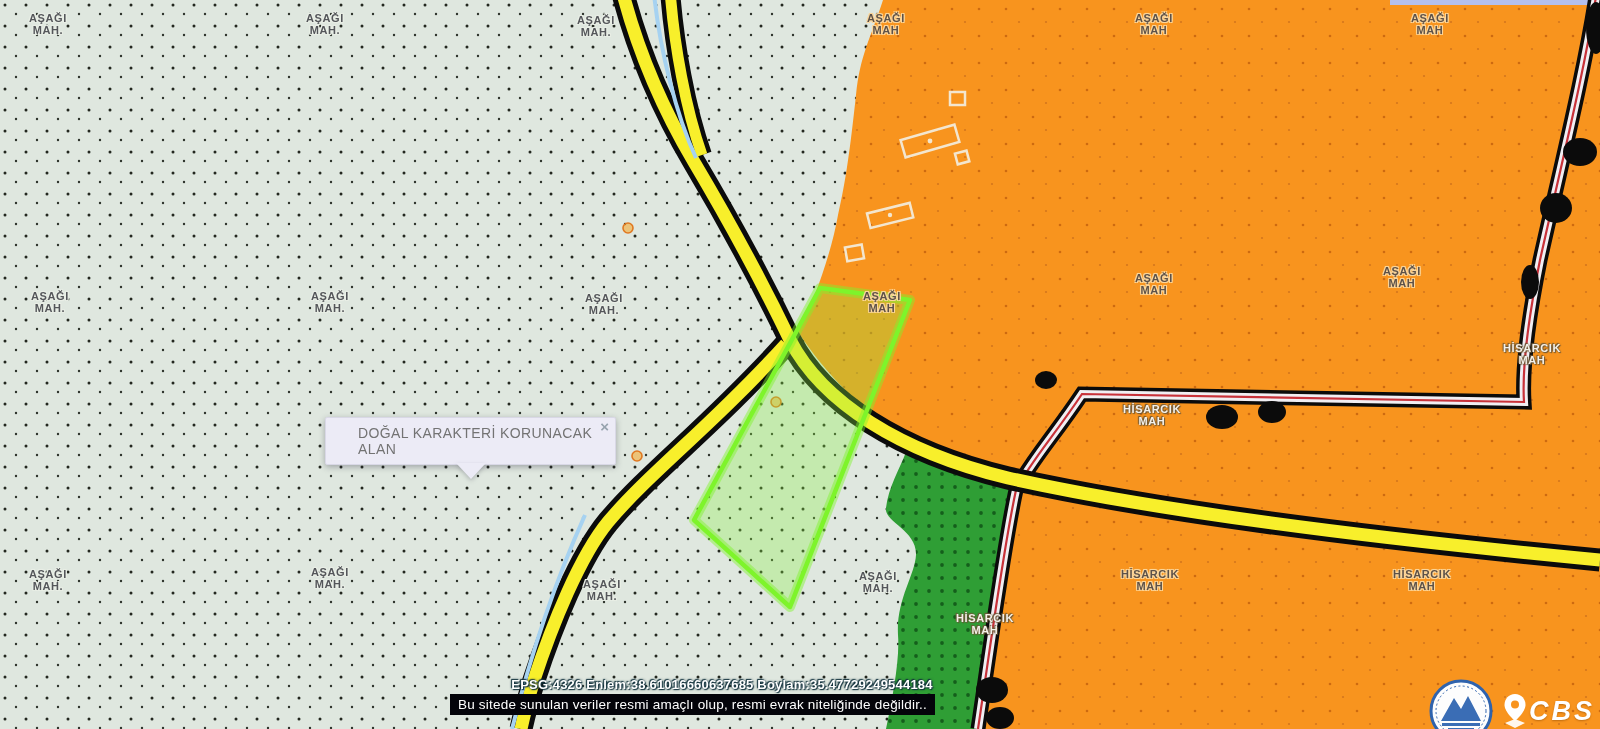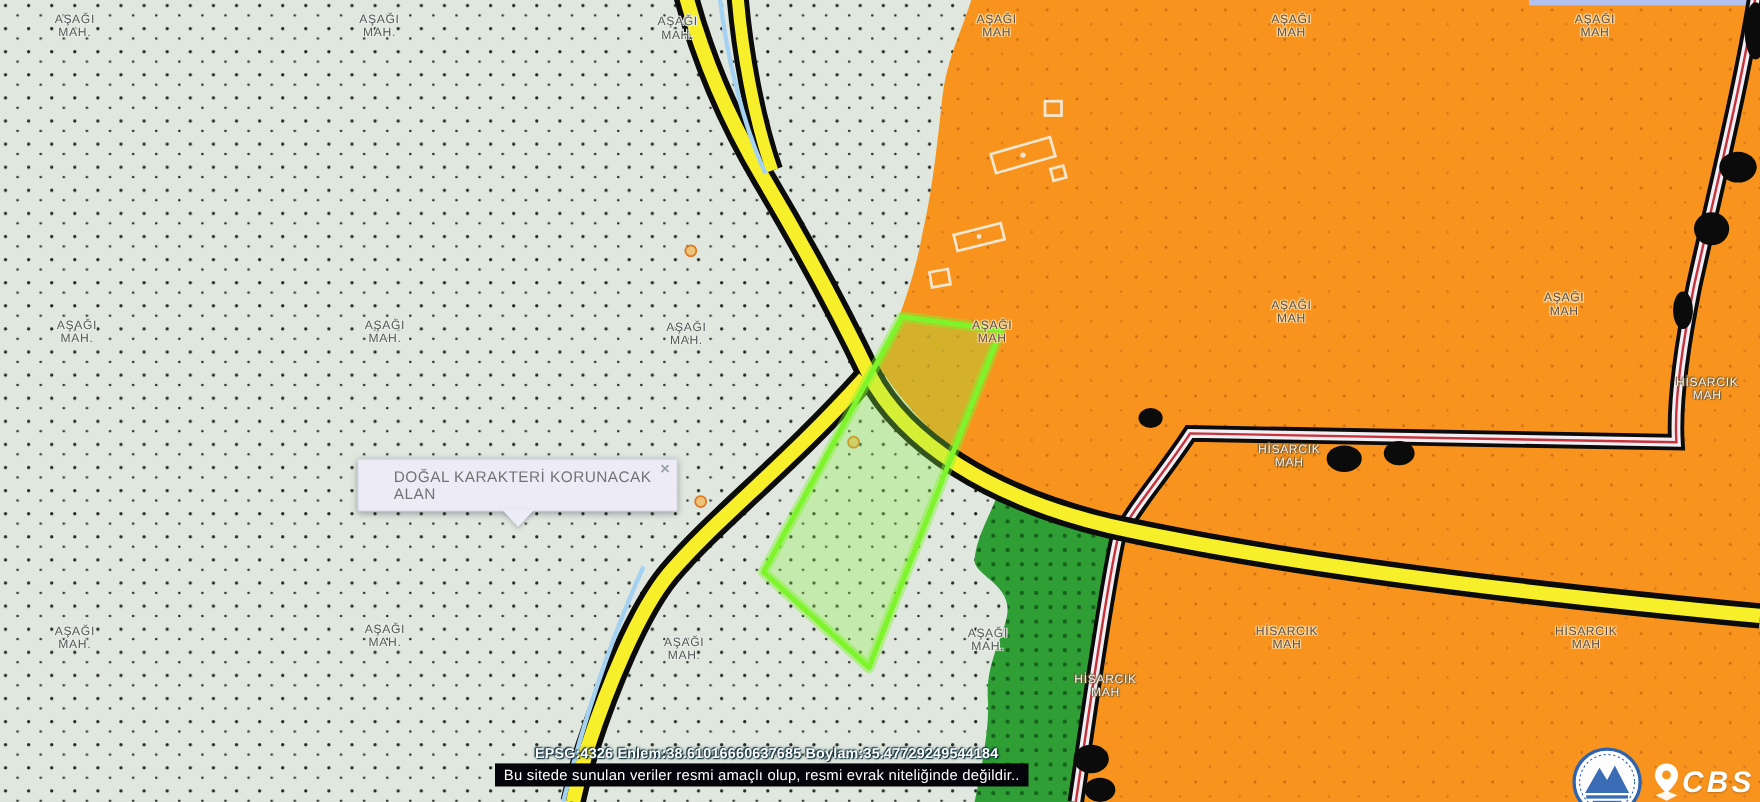--- a/index.html
+++ b/index.html
@@ -4,22 +4,22 @@
 <style>
   html,body{margin:0;padding:0;background:#222;}
   .stage{
     position:relative;width:1600px;height:729px;overflow:hidden;
     font-family:"Liberation Sans",sans-serif;background:#dfe7df;
   }
   .stage svg.map{position:absolute;left:0;top:0;}
   
   .map-label{
     position:absolute;transform:translateX(-50%);
-    text-align:center;font-size:11px;font-weight:normal;line-height:1.12;
-    letter-spacing:.6px;white-space:pre;pointer-events:none;margin-left:20px;
+    text-align:center;font-size:11px;font-weight:bold;line-height:1.12;
+    letter-spacing:.6px;white-space:pre;pointer-events:none;
   }
   .lbl-sage{color:#54565a;text-shadow:0 0 2px #f2f6ef,1px 1px 0 #e7ede4,-1px -1px 0 #e7ede4,1px -1px 0 #e7ede4,-1px 1px 0 #e7ede4;}
   .lbl-orange{color:#5d5148;text-shadow:0 0 2px #ffe2ae,1px 1px 0 #fbd396,-1px -1px 0 #fbd396,1px -1px 0 #fbd396,-1px 1px 0 #fbd396;}
   .lbl-light{color:#f4f1ea;text-shadow:0 0 2px #6b5636,1px 1px 1px #6b5636,-1px -1px 1px #6b5636;}
   
   .popup{
     position:absolute;left:325px;top:417px;width:289px;height:46px;
     background:#ecebf6;border:1px solid #d9d8e6;border-radius:2px;
     box-shadow:0 2px 6px rgba(40,40,60,.35);
     display:flex;align-items:center;justify-content:center;
@@ -30,21 +30,21 @@
     color:#97a3ae;cursor:pointer;font-weight:bold;
   }
   .popup-arrow{
     position:absolute;left:456px;top:463px;width:0;height:0;
     border-left:15px solid transparent;border-right:15px solid transparent;
     border-top:16px solid #ecebf6;
     filter:drop-shadow(0 2px 2px rgba(40,40,60,.25));
   }
   
   .coords{
-    position:absolute;left:437px;top:677px;width:520px;text-align:center;
+    position:absolute;left:462px;top:677px;width:520px;text-align:center;
     font-size:13px;font-weight:bold;color:#fff;letter-spacing:.2px;
     text-shadow:0 0 3px #13323d,1px 1px 1px #13323d,-1px -1px 1px #13323d;
     pointer-events:none;
   }
   .disclaimer{
     position:absolute;left:450px;top:694px;height:21px;
     background:#04040a;color:#ffffff;font-size:13.5px;
     display:inline-flex;align-items:center;padding:0 8px;letter-spacing:.2px;
   }
   

